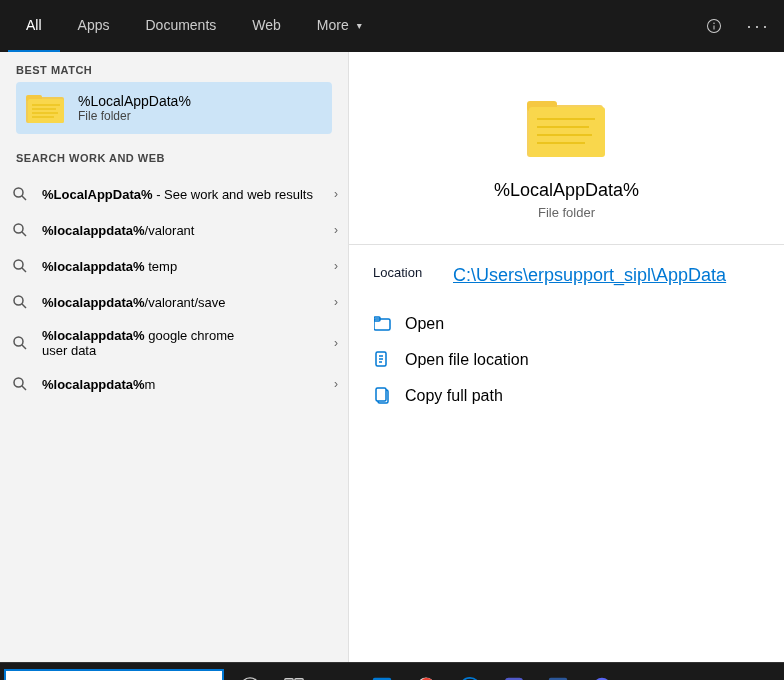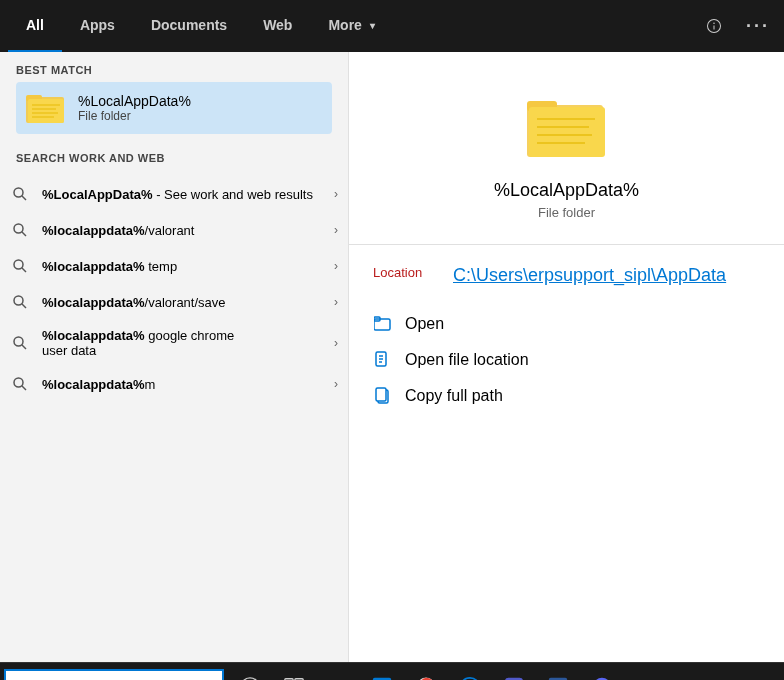--- a/index.html
+++ b/index.html
@@ -5,21 +5,20 @@
     * { margin: 0; padding: 0; box-sizing: border-box; }
     body { width: 784px; height: 680px; font-family: 'Segoe UI', Arial, sans-serif; background: #000; overflow: hidden; }
 
     
     .top-nav {
       background: #1a1a1a;
       display: flex;
       align-items: center;
       height: 52px;
       padding: 0 8px;
-      font-weight: bold;
     }
     .nav-tab {
       color: #ccc;
       padding: 0 18px;
       height: 52px;
       display: flex;
       align-items: center;
       font-size: 14px;
       cursor: pointer;
       border-bottom: 2px solid transparent;
@@ -180,21 +179,21 @@
 
     .detail-row {
       width: 100%;
       display: flex;
       align-items: flex-start;
       padding: 4px 24px;
       margin-bottom: 4px;
     }
     .detail-label {
       font-size: 13px;
-      color: #b91c1c;
+      color: #0f172a;
       width: 80px;
       flex-shrink: 0;
     }
     .detail-value {
       font-size: 18px;
       color: #0078d4;
       text-decoration: underline;
       cursor: pointer;
     }
 

